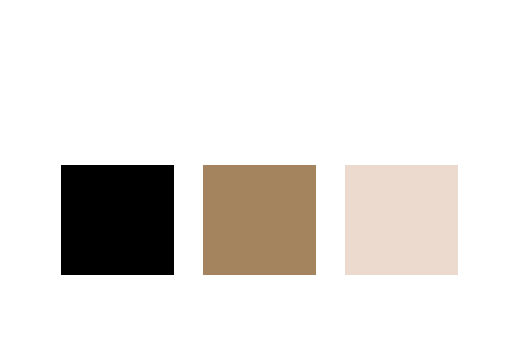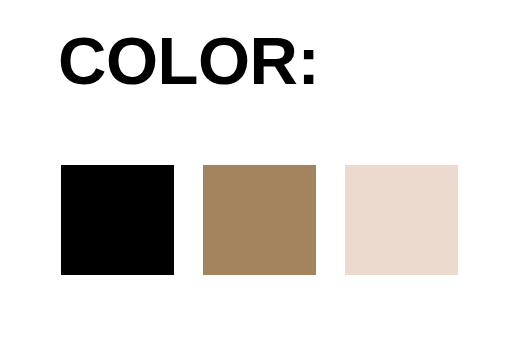--- a/index.html
+++ b/index.html
@@ -70,23 +70,20 @@
 
   .swatch-1 { background: #000000; }
   .swatch-2 { background: #a4845f; }
   .swatch-3 { background: #eddacf; }
 </style>
 </head>
 <body style="background: rgb(255, 255, 255);">
 
 <div class="board">
 
-  <div class="title-block">
-    <h1 class="title-text" style="color: rgb(0, 0, 0);">COLOR:</h1>
-  </div>
 
   <div class="swatch-row">
     <div class="swatch swatch-1" style="background: rgb(0, 0, 0);"></div>
     <div class="swatch swatch-2" style="background: rgb(164, 132, 95);"></div>
     <div class="swatch swatch-3" style="background: rgb(237, 218, 207);"></div>
   </div>
 
 </div>
 
 </body></html>

